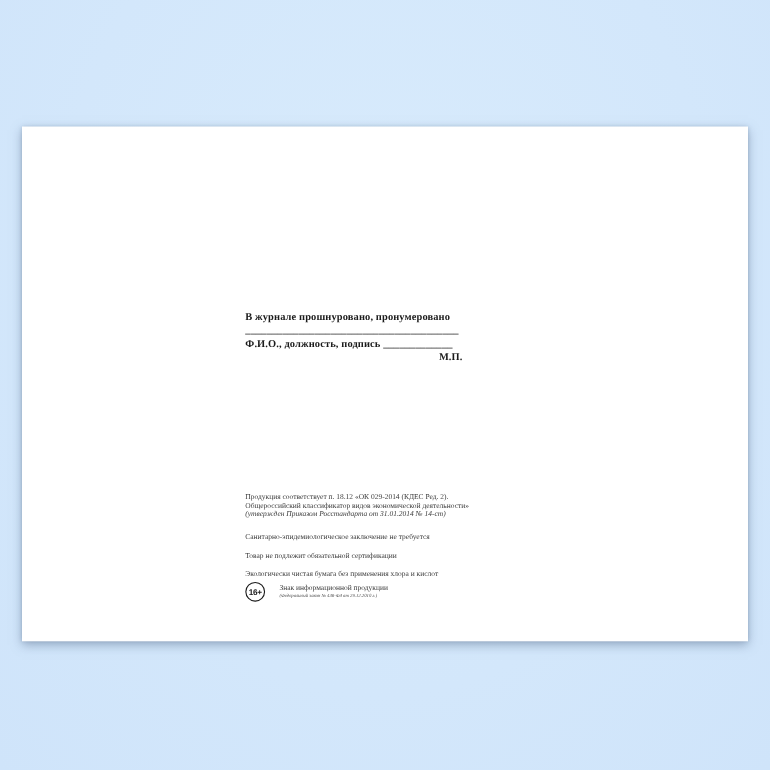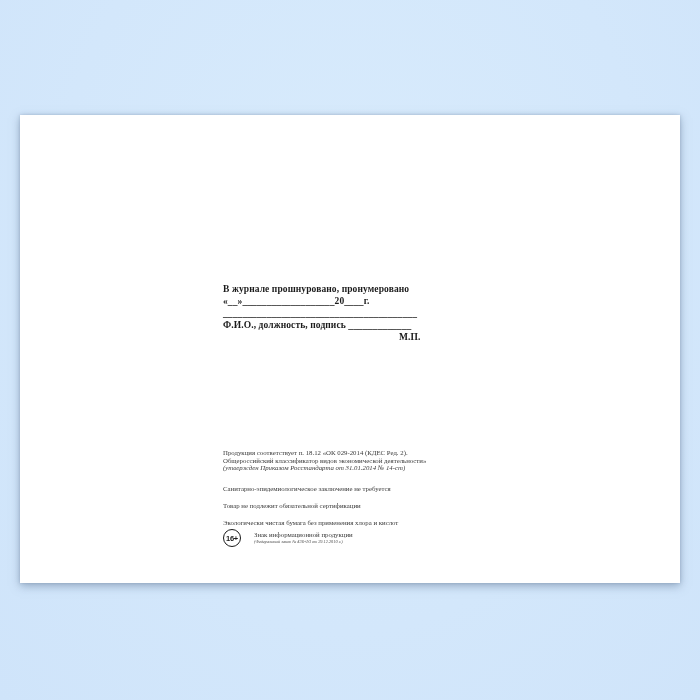--- a/index.html
+++ b/index.html
@@ -95,21 +95,20 @@
   }
 </style>
 </head>
 <body>
 
 <div class="stage">
   <div class="paper">
 
     <div class="stamp-block">
       <div class="stamp-line">В журнале прошнуровано, пронумеровано</div>
-      <div class="stamp-line">«__»___________________20____г.</div>
       <div class="stamp-line">________________________________________</div>
       <div class="stamp-line">Ф.И.О., должность, подпись _____________</div>
       <div class="seal-abbr">М.П.</div>
     </div>
 
     <div class="info-block">
       <div class="compliance">
         <div class="compliance-line1">Продукция соответствует п. 18.12 «ОК 029-2014 (КДЕС Ред. 2).</div>
         <div class="compliance-line2">Общероссийский классификатор видов экономической деятельности»</div>
         <div class="compliance-line3">(утвержден Приказом Росстандарта от 31.01.2014 № 14-ст)</div>

